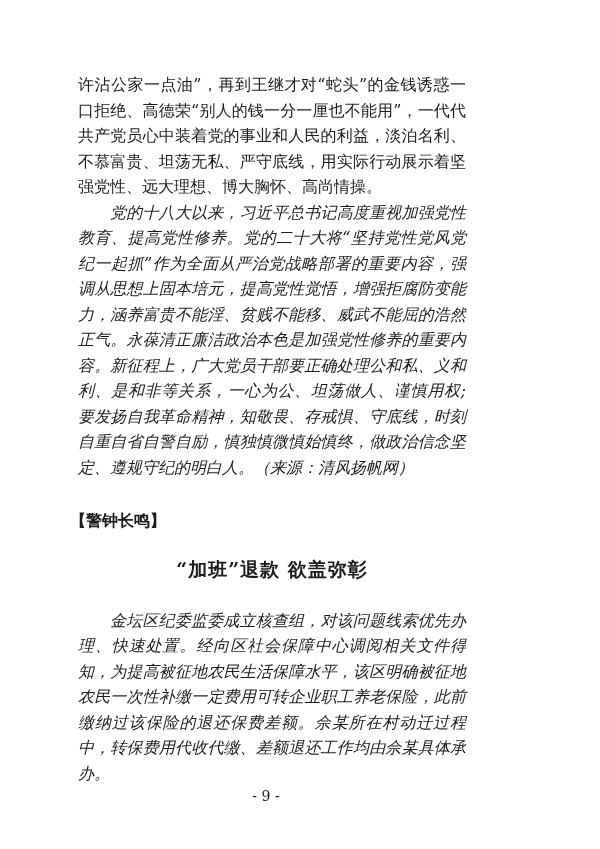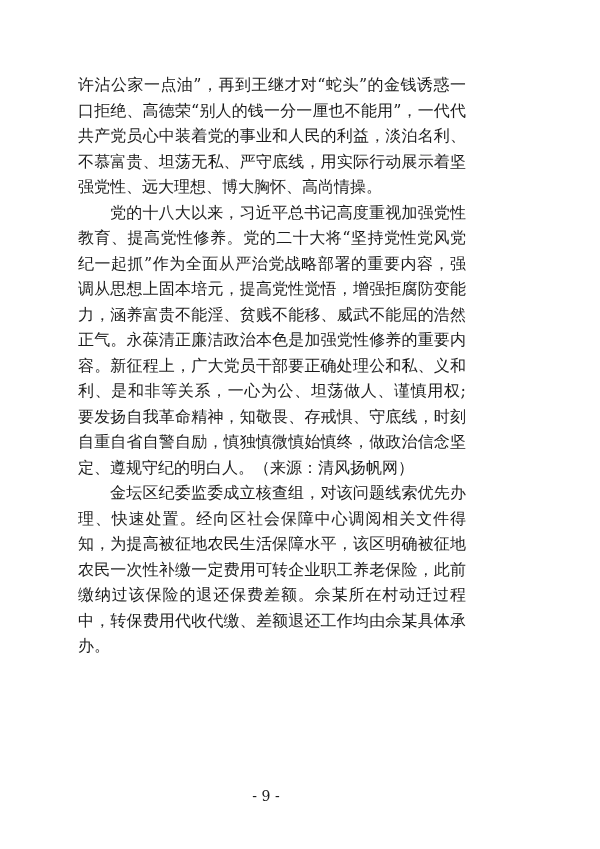--- a/index.html
+++ b/index.html
@@ -26,20 +26,21 @@
   .para {
     margin: 0;
     font-size: 16px;
     line-height: 25.5px;
     text-align: justify;
     text-justify: inter-character;
     word-break: break-all;
   }
   .para.indent {
     text-indent: 2em;
+    font-style: italic;
   }
   .section-header {
     margin: 28px 0 0 -8px;
     font-size: 16px;
     font-weight: bold;
     line-height: 25.5px;
   }
   .article-title {
     margin: 21px 0 24px 0;
     font-size: 19px;
@@ -62,21 +63,23 @@
 </head>
 <body>
 
 <div class="page">
   <div class="content">
 
     <p class="para">许沾公家一点油”，再到王继才对“蛇头”的金钱诱惑一口拒绝、高德荣“别人的钱一分一厘也不能用”，一代代共产党员心中装着党的事业和人民的利益，淡泊名利、不慕富贵、坦荡无私、严守底线，用实际行动展示着坚强党性、远大理想、博大胸怀、高尚情操。</p>
 
     <p class="para indent">党的十八大以来，习近平总书记高度重视加强党性教育、提高党性修养。党的二十大将“坚持党性党风党纪一起抓”作为全面从严治党战略部署的重要内容，强调从思想上固本培元，提高党性觉悟，增强拒腐防变能力，涵养富贵不能淫、贫贱不能移、威武不能屈的浩然正气。永葆清正廉洁政治本色是加强党性修养的重要内容。新征程上，广大党员干部要正确处理公和私、义和利、是和非等关系，一心为公、坦荡做人、谨慎用权;要发扬自我革命精神，知敬畏、存戒惧、守底线，时刻自重自省自警自励，慎独慎微慎始慎终，做政治信念坚定、遵规守纪的明白人。（来源：清风扬帆网）</p>
 
+    <div class="section-header">【警钟长鸣】</div>
 
+    <div class="article-title">“加班”退款 欲盖弥彰</div>
 
 
 
     <p class="para indent">金坛区纪委监委成立核查组，对该问题线索优先办理、快速处置。经向区社会保障中心调阅相关文件得知，为提高被征地农民生活保障水平，该区明确被征地农民一次性补缴一定费用可转企业职工养老保险，此前缴纳过该保险的退还保费差额。佘某所在村动迁过程中，转保费用代收代缴、差额退还工作均由佘某具体承办。</p>
 
   </div>
 
   <div class="footer">- 9 -</div>
 </div>
 

